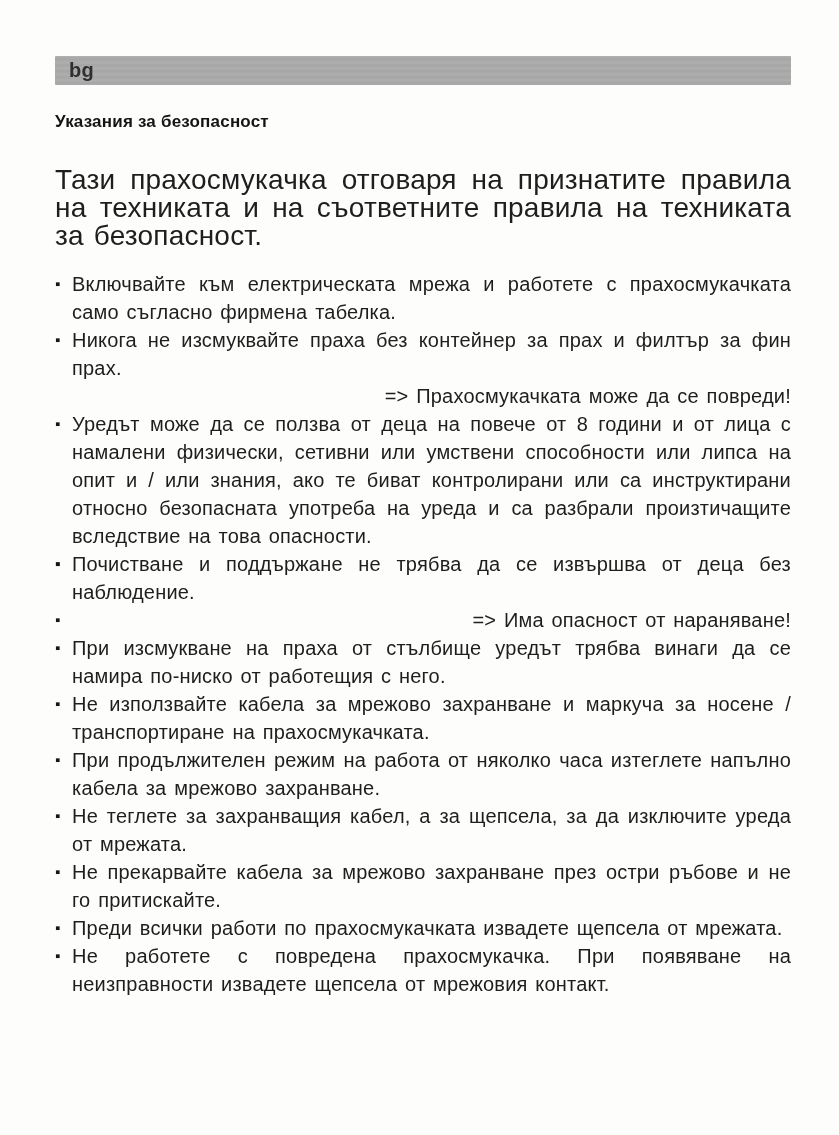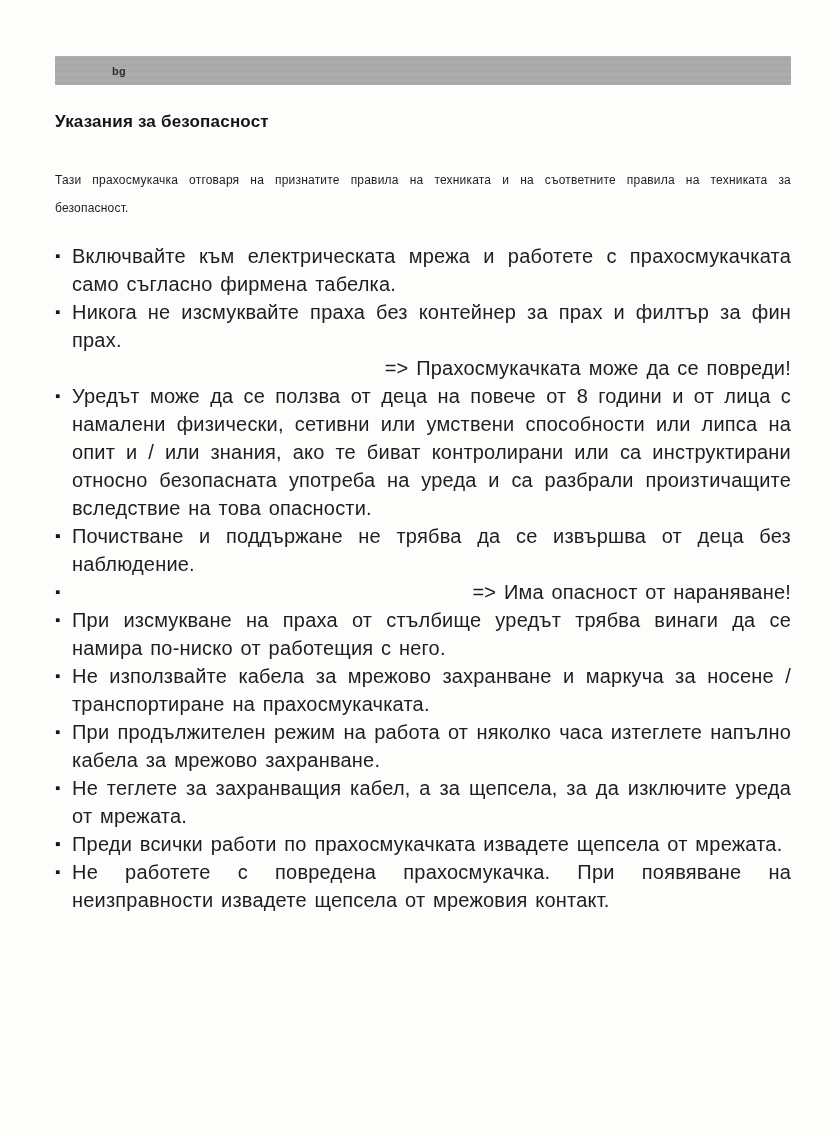--- a/index.html
+++ b/index.html
@@ -25,44 +25,43 @@
     background: repeating-linear-gradient(
       180deg,
       #b0b0b0 0px, #a6a6a6 3px, #adadad 6px
     );
     border-radius: 1px;
     display: flex;
     align-items: center;
   }
   .lang-label {
     font-weight: bold;
-    font-size: 11px;
+    font-size: 20px;
     color: #2f2f2f;
     padding-left: 14px;
     letter-spacing: 0.3px;
-    margin-left: 43px;
   }
 
   .content {
     position: absolute;
     left: 55px;
     top: 112px;
     width: 736px;
   }
 
   .title {
     font-size: 17px;
     font-weight: bold;
     color: #141414;
     letter-spacing: 0.2px;
     margin-bottom: 34px;
   }
 
   .intro {
-    font-size: 12px;
+    font-size: 28px;
     line-height: 28px;
     text-align: justify;
     letter-spacing: 0.2px;
     word-spacing: 2px;
     margin-bottom: 20px;
   }
 
   .safety-list {
     list-style: none;
   }
@@ -158,20 +157,21 @@
         </li>
 
         <li class="safety-item">
           <span class="bullet">▪</span>
           <span class="item-text">Не теглете за захранващия кабел, а за щепсела, за да изключите уреда от мрежата.</span>
           
         </li>
 
         <li class="safety-item">
           <span class="bullet">▪</span>
+          <span class="item-text">Не прекарвайте кабела за мрежово захранване през остри ръбове и не го притискайте.</span>
           
         </li>
 
         <li class="safety-item">
           <span class="bullet">▪</span>
           <span class="item-text">Преди всички работи по прахосмукачката извадете щепсела от мрежата.</span>
           
         </li>
 
         <li class="safety-item">

